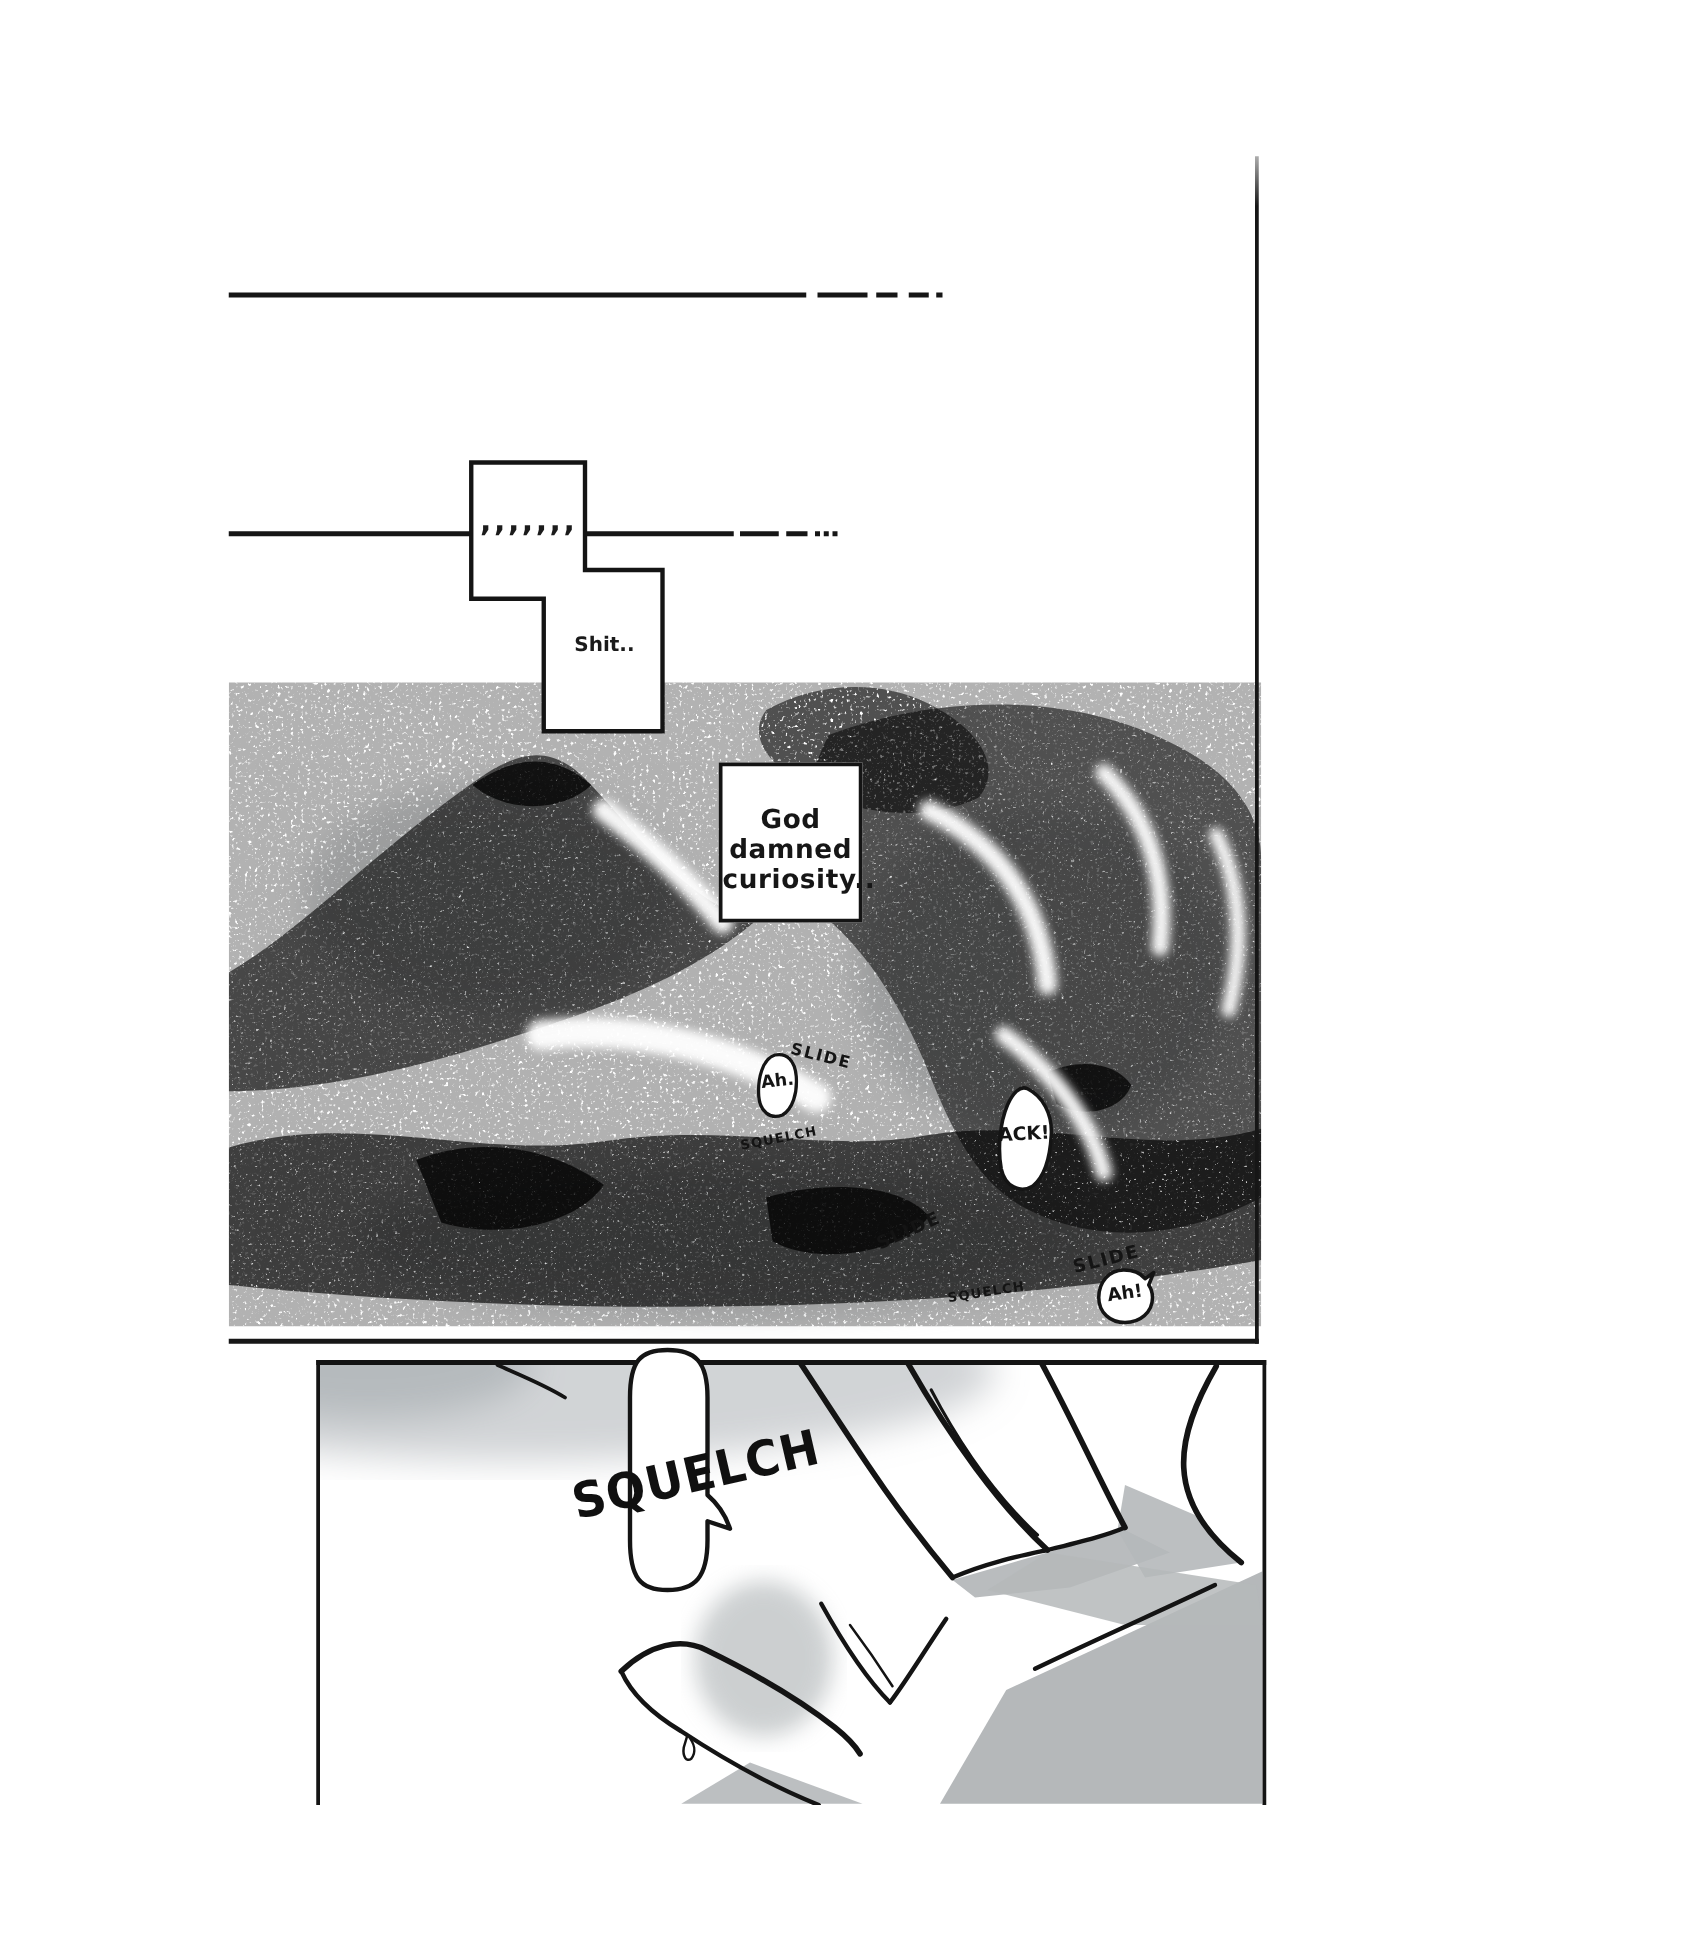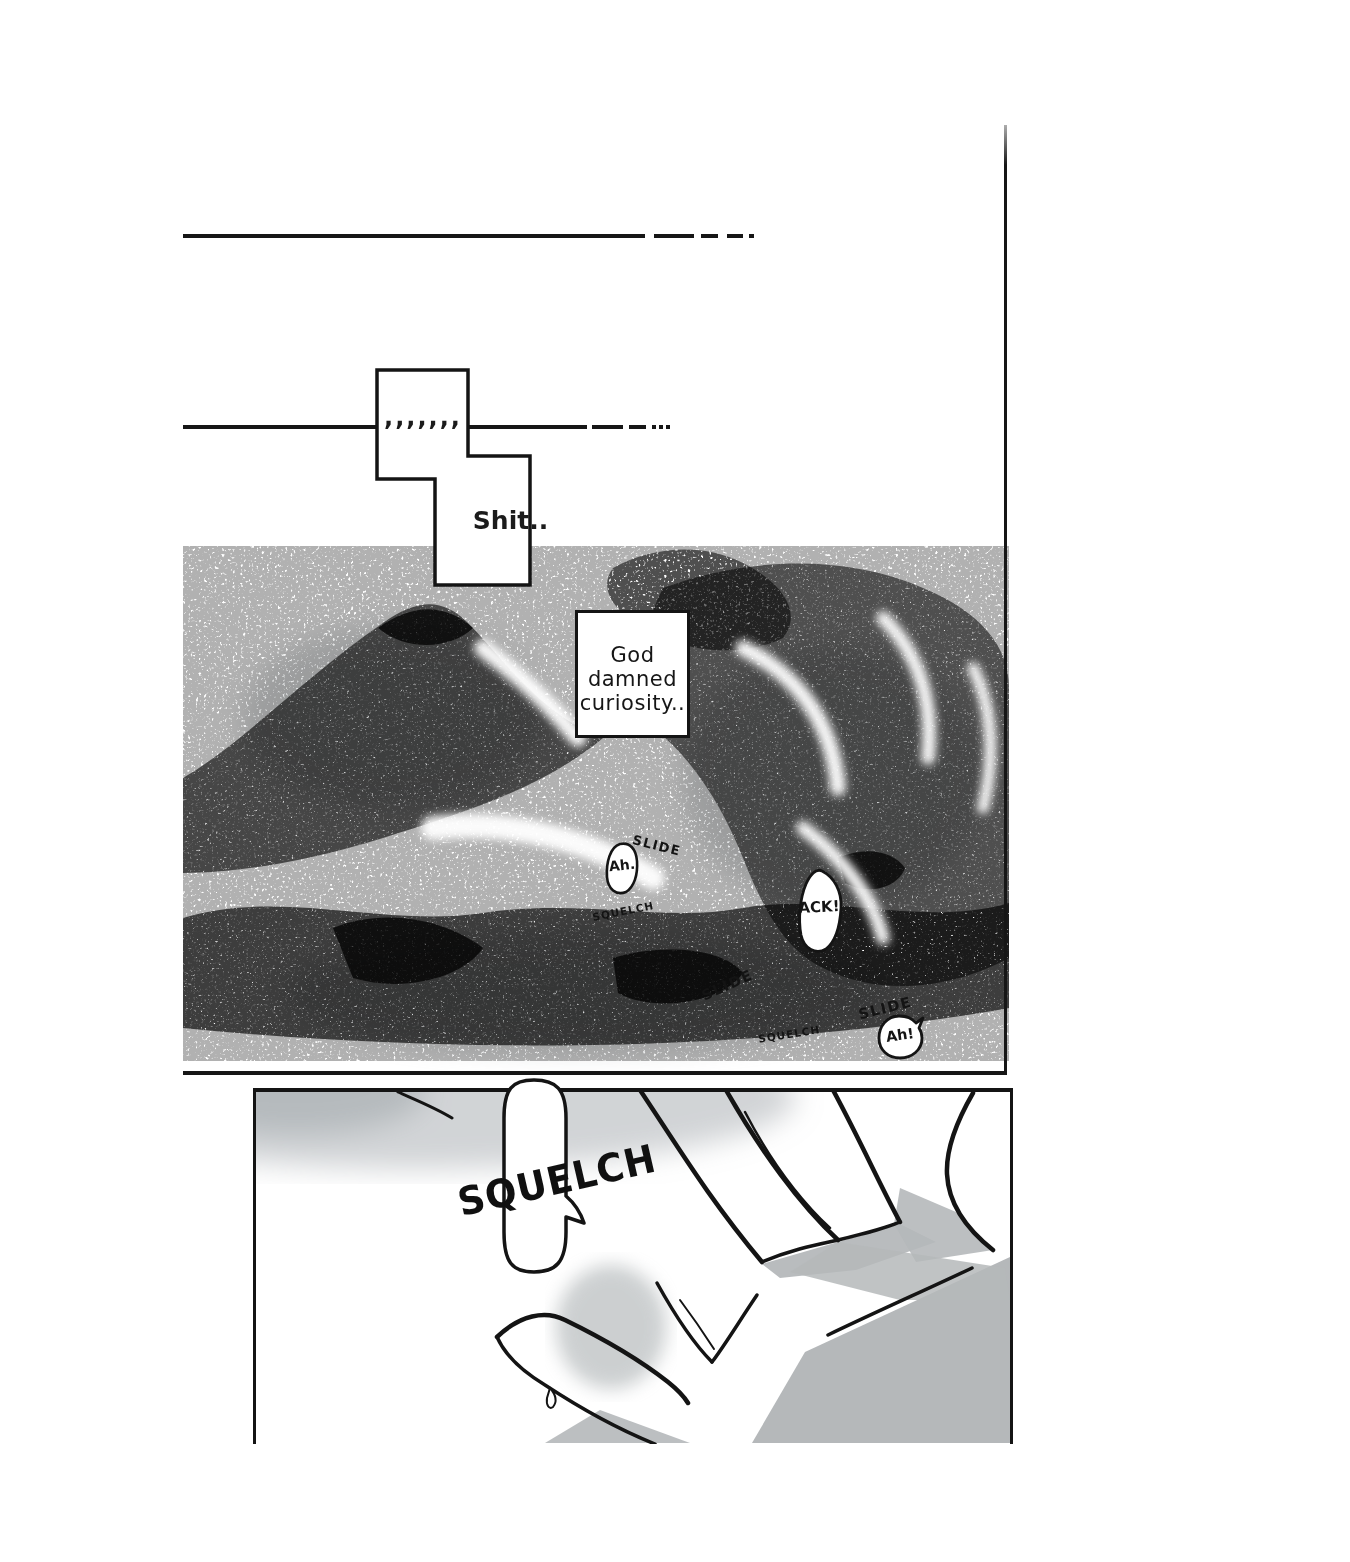--- a/index.html
+++ b/index.html
@@ -8,21 +8,21 @@
     font-family:"DejaVu Sans",sans-serif;color:#161616;
   }
   .abs{position:absolute;}
   
   .hline{position:absolute;height:3.5px;background:#161616;z-index:2;}
   .vline{position:absolute;width:3px;z-index:2;
          background:linear-gradient(to bottom,rgba(22,22,22,.35) 0,#161616 40px);}
   
   .caption-text{position:absolute;z-index:4;text-align:center;font-weight:bold;color:#1b1b1b;}
   .curiosity-box{position:absolute;z-index:3;background:#fff;border:3.5px solid #141414;
-                 box-sizing:border-box;text-align:center;font-weight:normal;}
+                 box-sizing:border-box;text-align:center;font-weight:bold;}
   .curiosity-box .line{font-size:21px;line-height:24px;letter-spacing:.5px;}
   
   .sfx{position:absolute;z-index:4;font-weight:bold;color:#141414;white-space:nowrap;}
   .bubble-svg{position:absolute;z-index:3;overflow:visible;}
   .bubble-text{position:absolute;z-index:4;font-weight:bold;text-align:center;color:#141414;}
   
   .p2border{position:absolute;background:#141414;z-index:2;}
   .squelch-big{
     position:absolute;z-index:5;font-weight:900;font-size:39px;letter-spacing:1px;
     color:#101010;transform:rotate(-13deg) scaleX(.95);transform-origin:center;
@@ -109,21 +109,21 @@
   <div class="hline" style="left:592px;top:425px;width:31px;"></div>
   <div class="hline" style="left:629px;top:425px;width:17px;"></div>
   <div class="hline" style="left:652px;top:425px;width:4px;"></div>
   <div class="hline" style="left:659px;top:425px;width:4px;"></div>
   <div class="hline" style="left:666px;top:425px;width:4px;"></div>
 
   <svg class="abs" style="left:375px;top:368px;z-index:3;" width="158" height="220" viewBox="0 0 158 220">
     <polygon points="2,2 93,2 93,88 155,88 155,217 60,217 60,111 2,111" fill="#ffffff" stroke="#141414" stroke-width="3.5" stroke-linejoin="miter"></polygon>
   </svg>
   <div class="caption-text" style="left:377px;top:403px;width:92px;font-size:24px;letter-spacing:2px;">,,,,,,,</div>
-  <div class="caption-text" style="left:437px;top:506px;width:93px;font-size:25px;padding-left:27px;">Shit..</div>
+  <div class="caption-text" style="left:437px;top:506px;width:93px;font-size:16px;">Shit..</div>
 
   <div class="curiosity-box" style="left:575px;top:610px;width:115px;height:128px;padding-top:30px;">
     <div class="line">God</div>
     <div class="line">damned</div>
     <div class="line">curiosity..</div>
   </div>
 
   <div class="vline" style="left:1004px;top:125px;height:950px;"></div>
   <div class="hline" style="left:183px;top:1071px;width:824px;"></div>
 

